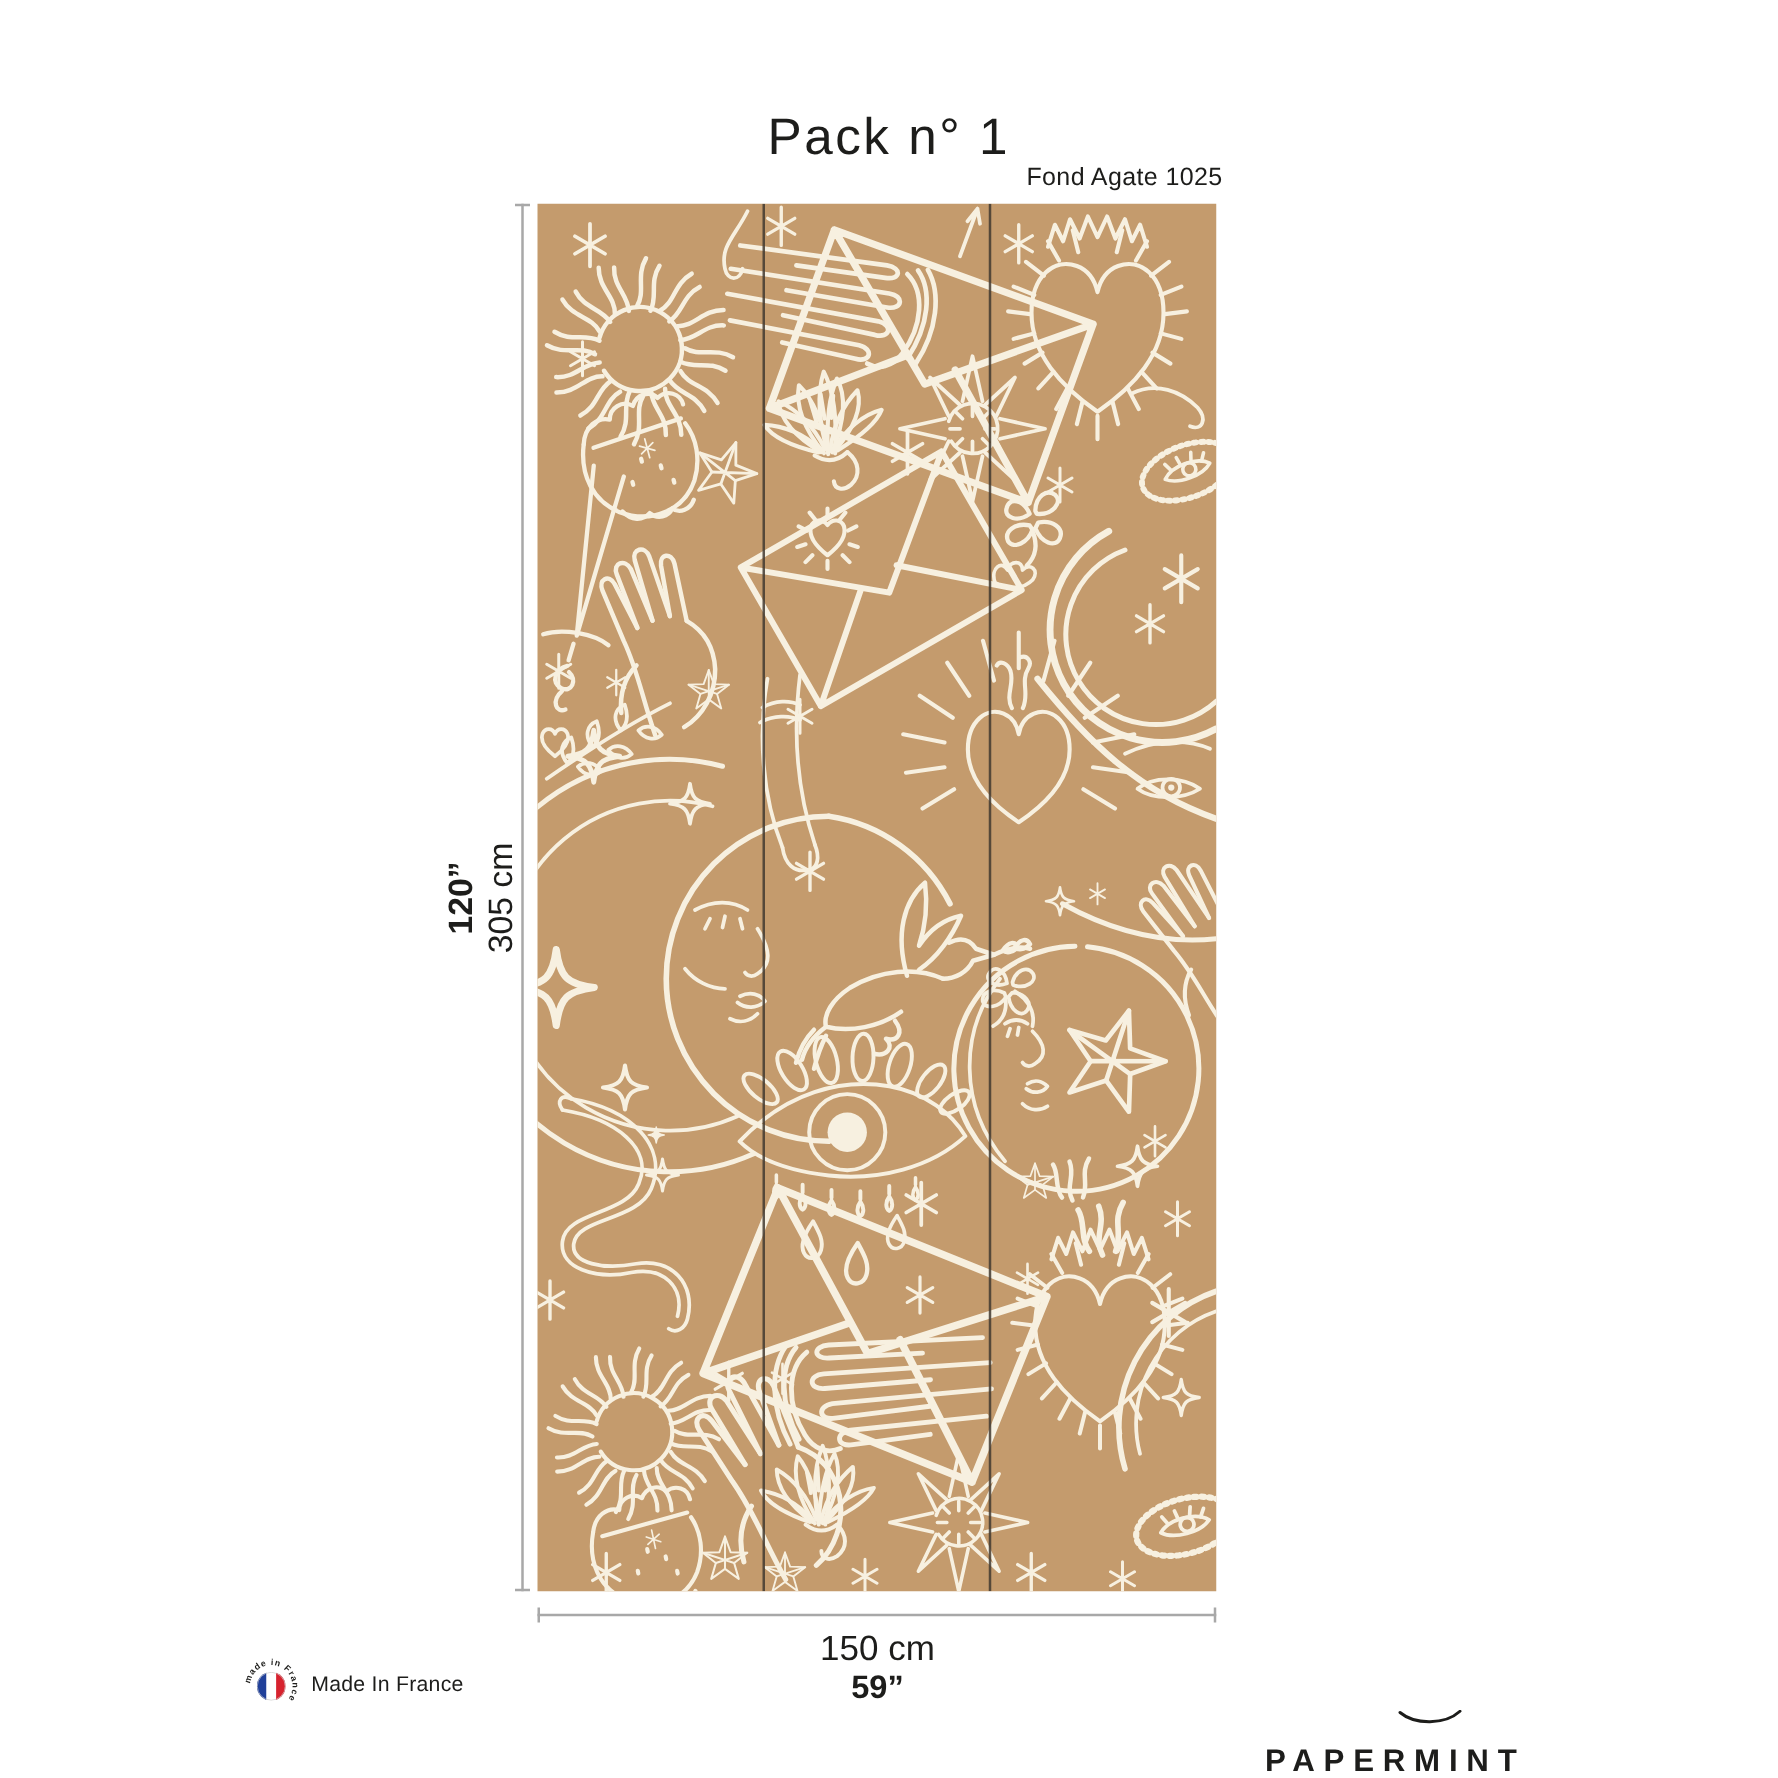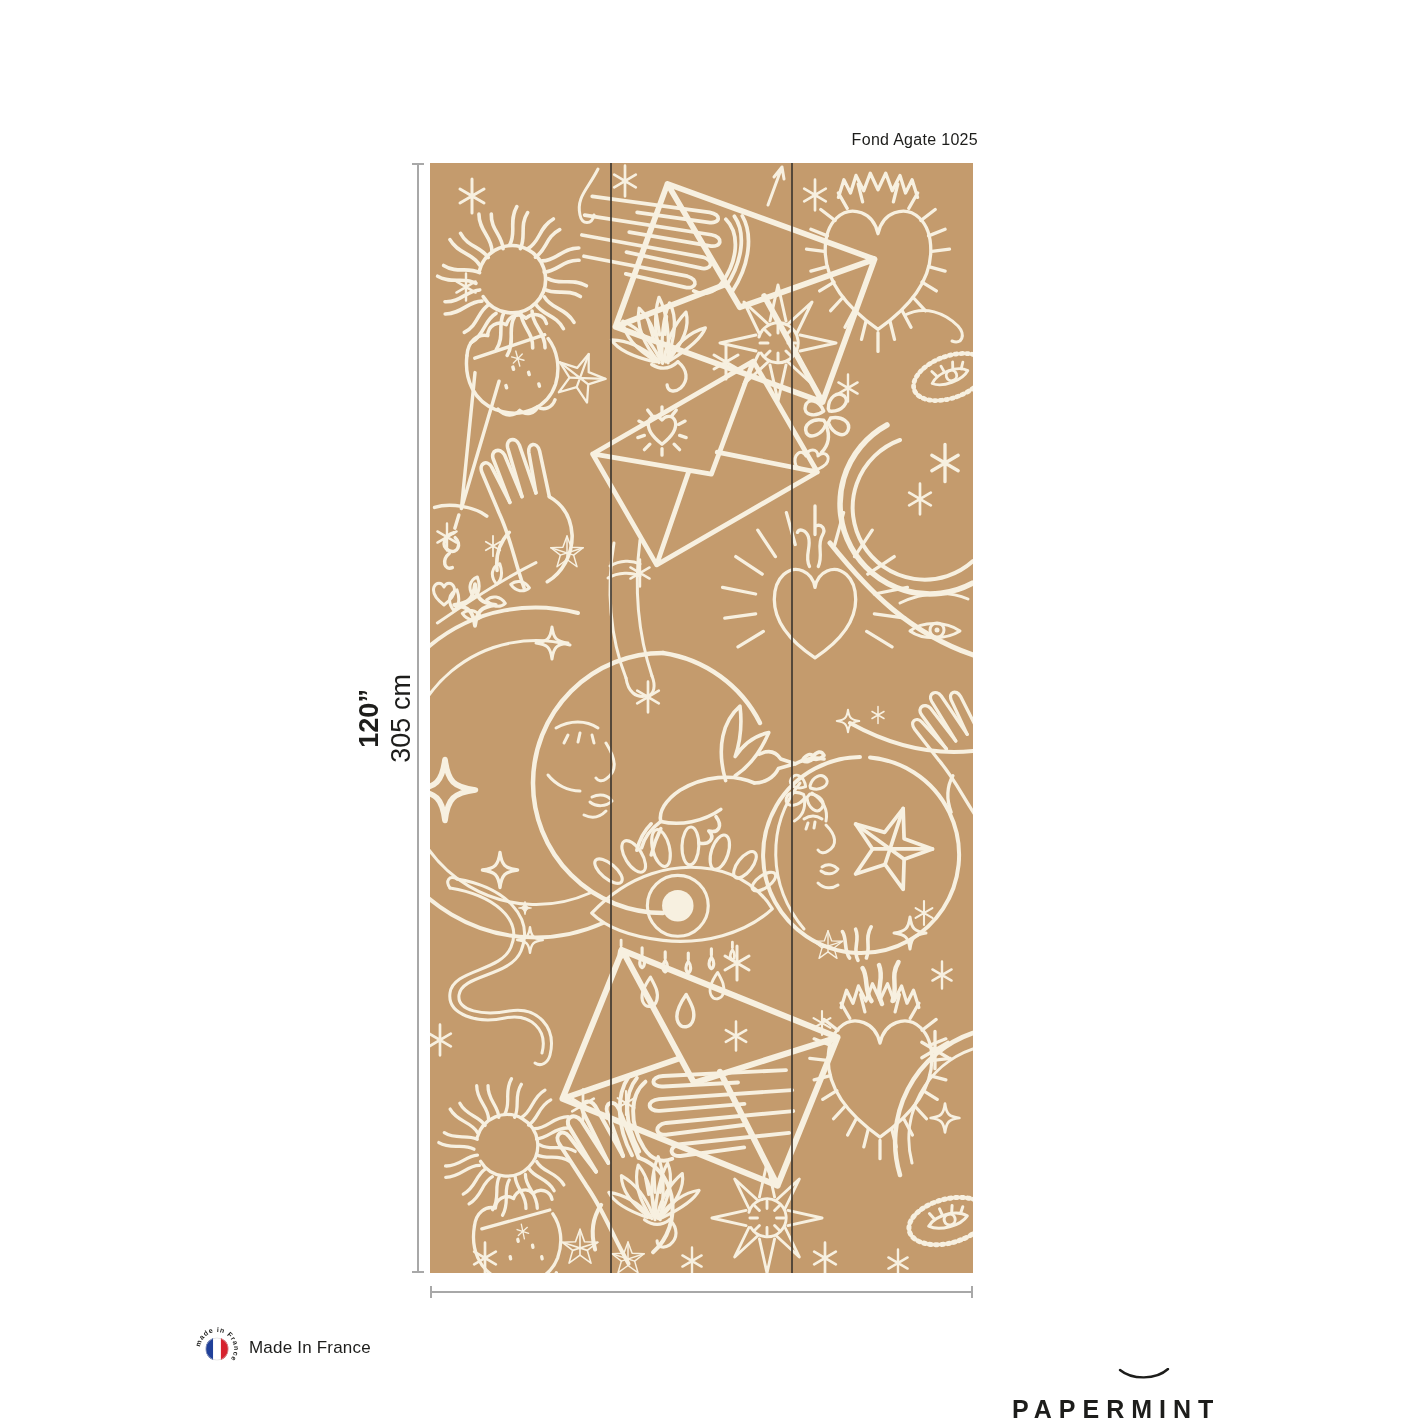--- a/index.html
+++ b/index.html
@@ -1,20 +1,20 @@
 <!DOCTYPE html>
 <html><head>
 <meta charset="utf-8">
 <style>
   html,body{margin:0;padding:0;background:#fff;}
   .stage{position:relative;width:1422px;height:1422px;background:#ffffff;overflow:hidden;
          font-family:"Liberation Sans",sans-serif;color:#1d1d1b;}
   .title{position:absolute;top:86px;left:0;width:100%;text-align:center;
          font-size:41px;font-weight:500;letter-spacing:2px;}
-  .variant{position:absolute;top:131px;right:444px;font-size:16px;letter-spacing:.3px;}
+  .variant{position:absolute;top:131px;right:444px;font-size:20px;letter-spacing:.3px;}
   .wallpaper{position:absolute;left:430px;top:163px;width:543px;height:1110px;background:#c49b6d;}
   .wallpaper svg{display:block;width:100%;height:100%;}
   
   .vline{position:absolute;left:417px;top:163px;width:2px;height:1110px;background:#a8a8a8;}
   .vline::before,.vline::after{content:"";position:absolute;left:-5px;width:12px;height:2px;background:#a8a8a8;}
   .vline::before{top:0;} .vline::after{bottom:0;}
   .hline{position:absolute;left:430px;top:1291px;width:543px;height:2px;background:#a8a8a8;}
   .hline::before,.hline::after{content:"";position:absolute;top:-5px;width:2px;height:12px;background:#a8a8a8;}
   .hline::before{left:0;} .hline::after{right:0;}
   .v-labels{position:absolute;left:285px;top:686px;width:200px;transform:rotate(-90deg);
@@ -27,20 +27,21 @@
   .badge{position:absolute;left:193px;top:1324px;width:48px;height:48px;}
   .made-label{position:absolute;left:249px;top:1338px;font-size:17px;font-weight:500;letter-spacing:.2px;}
   .brand{position:absolute;left:1012px;top:1347px;font-size:25px;font-weight:700;letter-spacing:7px;white-space:nowrap;margin-top:48px;}
   .brand-swash{position:absolute;left:1118px;top:1368px;width:52px;height:14px;}
 </style>
 </head>
 <body>
 
 <div class="stage">
 
+  <div class="title">Pack n° 1</div>
   <div class="variant">Fond Agate 1025</div>
 
   <div class="vline"></div>
   <div class="v-labels">
     <div class="in">120”</div>
     <div class="cm">305 cm</div>
   </div>
 
   <div class="wallpaper">
     <svg viewBox="0 0 543 1110">
@@ -377,20 +378,24 @@
       </g>
 
       <g stroke="rgba(66,58,48,0.85)" stroke-width="2">
         <line x1="181" y1="0" x2="181" y2="1110"></line>
         <line x1="362" y1="0" x2="362" y2="1110"></line>
       </g>
     </svg>
   </div>
 
   <div class="hline"></div>
+  <div class="h-labels">
+    <div class="cm">150 cm</div>
+    <div class="in">59”</div>
+  </div>
 
   <svg class="badge" viewBox="0 0 48 48">
     <defs>
       <clipPath id="flagClip">
           <circle cx="24" cy="25" r="11.5"></circle>
         </clipPath>
       <path id="badgeCircle" d="M7,25 A17,17 0 1 1 41,25 A17,17 0 1 1 7,25" fill="none"></path>
     </defs>
     <g clip-path="url(#flagClip)">
       <rect x="12.5" y="13.5" width="7.7" height="23" fill="#20409a"></rect>

